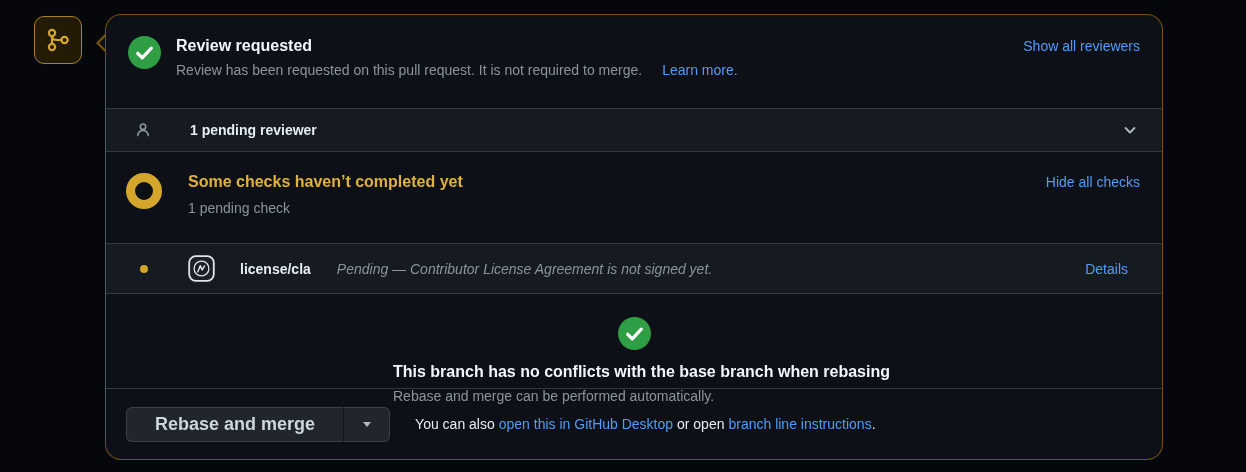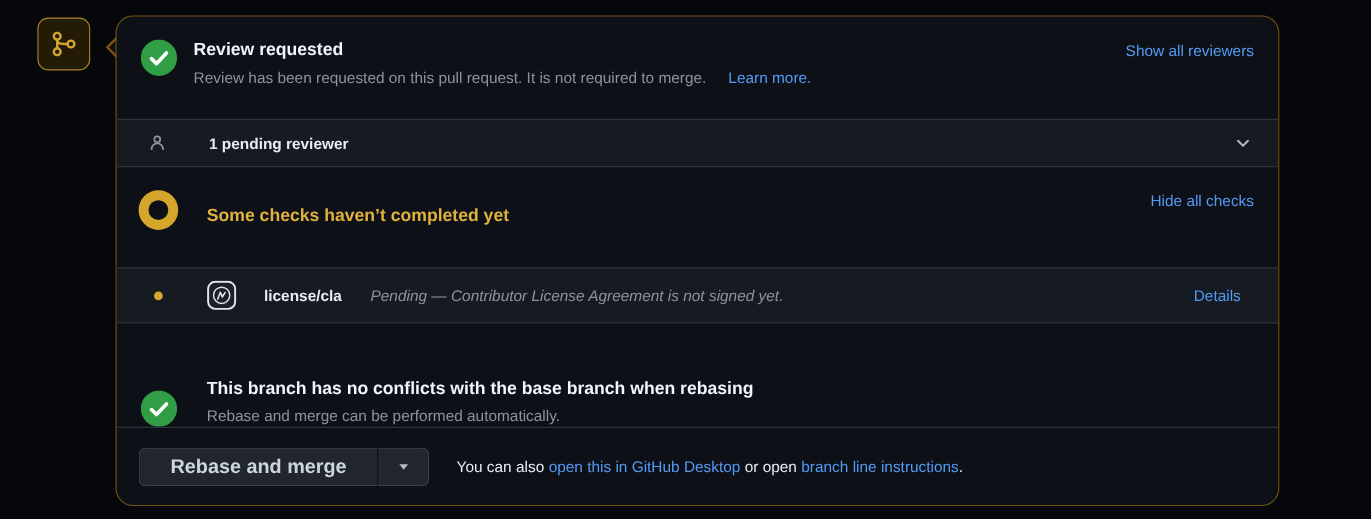--- a/index.html
+++ b/index.html
@@ -40,31 +40,31 @@
   .circle32{width:33px;height:33px;flex:0 0 33px;}
   .tcol{margin-left:15px;}
   .lm{margin-left:20px;}
   .r-act{margin-top:1px;}
   
   .sec-reviewer{height:43px;align-items:center;padding:0 24px 0 28px;}
   .rev-label{margin-left:26px;font-size:14px;font-weight:700;color:#e6edf3;}
   
   .sec-checks{height:92px;padding:20px 22px 0 20px;align-items:flex-start;}
   .ring{width:36px;height:36px;box-sizing:border-box;border:9px solid #d4a72c;border-radius:50%;flex:0 0 36px;margin-top:1px;}
-  .checks-col{margin-left:14px;margin-top:15px;}
+  .checks-col{margin-left:14px;}
   .checks-title{color:#e0b13c;}
   .checks-sub{margin-top:7px;}
   
   .sec-checkitem{height:50px;align-items:center;padding:0 34px 0 34px;}
   .dot{width:8px;height:8px;border-radius:50%;background:#d4a72c;flex:0 0 8px;}
   .avatar{margin-left:28px;flex:0 0 27px;height:27px;}
   .ci-name{margin-left:13px;font-size:14px;font-weight:700;color:#e6edf3;white-space:nowrap;}
   .ci-status{margin-left:14px;font-size:14px;font-style:italic;color:#8b949e;white-space:nowrap;overflow:hidden;text-overflow:ellipsis;}
   
-  .sec-conflicts{height:95px;padding:23px 22px 0 22px;align-items:flex-end;}
+  .sec-conflicts{height:95px;padding:23px 22px 0 22px;align-items:center;flex-direction:column;}
   
   .sec-merge{height:71px;align-items:center;padding:0 22px 0 20px;}
   .btn-group{display:flex;height:35px;}
   .btn-main{
     display:flex;align-items:center;box-sizing:border-box;height:35px;padding:0 28px;
     background:#21262d;border:1px solid #3a414a;border-right:none;border-radius:6px 0 0 6px;
     color:#cdd5dd;font-size:18px;font-weight:700;cursor:pointer;white-space:nowrap;
     font-family:"Liberation Sans","DejaVu Sans",sans-serif;
   }
   .btn-caret{
@@ -124,20 +124,21 @@
         <svg width="16" height="16" viewBox="0 0 16 16" fill="none" stroke="#b1bac4" stroke-width="1.8" stroke-linecap="round" stroke-linejoin="round">
           <path d="M3.5 6 L8 10.5 L12.5 6"></path>
         </svg>
       </span>
     </section>
 
     <section class="sec sec-checks">
       <span class="ring"></span>
       <div class="col checks-col">
         <h3 class="checks-title">Some checks haven’t completed yet</h3>
+        <div class="sub checks-sub">1 pending check</div>
       </div>
       <a class="right r-act">Hide all checks</a>
     </section>
 
     <section class="sec sec-checkitem alt">
       <span class="dot"></span>
       <span class="icon avatar">
         <svg width="27" height="27" viewBox="0 0 27 27">
           <rect x="1.2" y="1.2" width="24.6" height="24.6" rx="6.5" fill="#1c2128" stroke="#dfe5ec" stroke-width="1.8"></rect>
           <circle cx="13.5" cy="13.5" r="7.4" fill="none" stroke="#dfe5ec" stroke-width="1.3"></circle>

